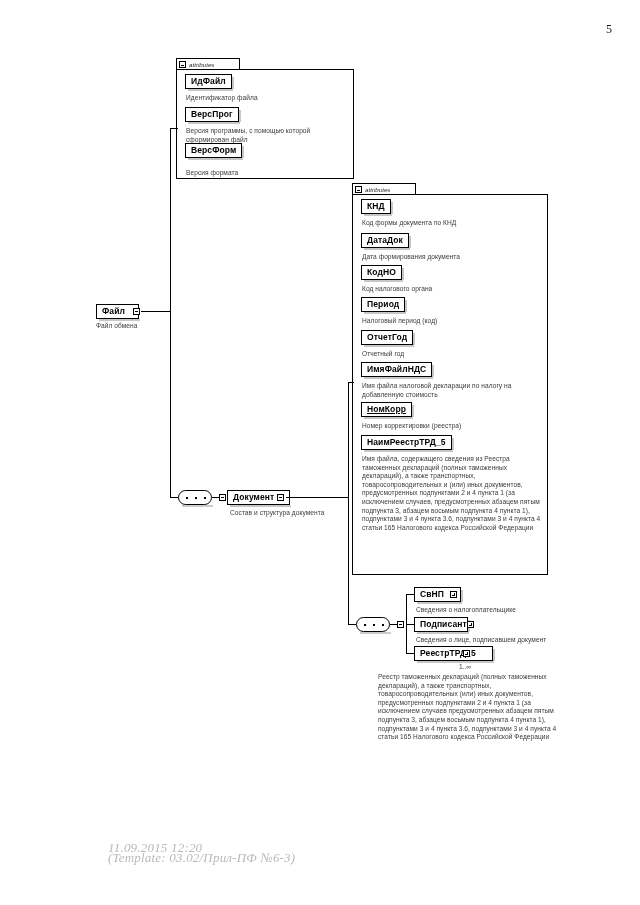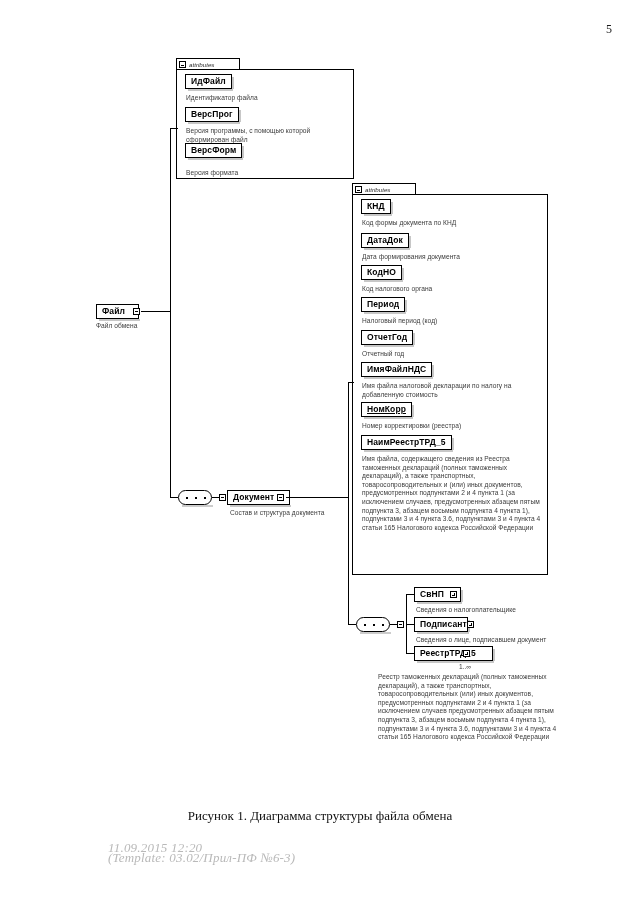--- a/index.html
+++ b/index.html
@@ -283,19 +283,18 @@
 
   <div class="node ghost" style="left:414px;top:617px;padding-right:0;">Подписант</div>
   <div class="plusbox" style="position:absolute;left:467px;top:621px;margin:0;"></div>
   <div class="desc" style="left:416px;top:636px;width:176px;">Сведения о лице, подписавшем документ</div>
 
   <div class="node ghost" style="left:414px;top:646px;padding-right:16px;">РеестрТРД_5</div>
   <div class="plusbox" style="position:absolute;left:463px;top:650px;margin:0;"></div>
   <div class="card" style="left:459px;top:663px;">1..∞</div>
   <div class="desc" style="left:378px;top:673px;width:185px;">Реестр таможенных деклараций (полных таможенных деклараций), а также транспортных, товаросопроводительных (или) иных документов, предусмотренных подпунктами 2 и 4 пункта 1 (за исключением случаев предусмотренных абзацем пятым подпункта 3, абзацем восьмым подпункта 4 пункта 1), подпунктами 3 и 4 пункта 3.6, подпунктами 3 и 4 пункта 4 статьи 165 Налогового кодекса Российской Федерации</div>
 
-  <div class="caption">Рисунок 1. Диаграмма структуры файла обмена</div>
   <div class="footer">
     <div>11.09.2015 12:20</div>
     <div>(Template: 03.02/Прил-ПФ №6-3)</div>
   </div>
 
 </div>
 
 </body></html>

